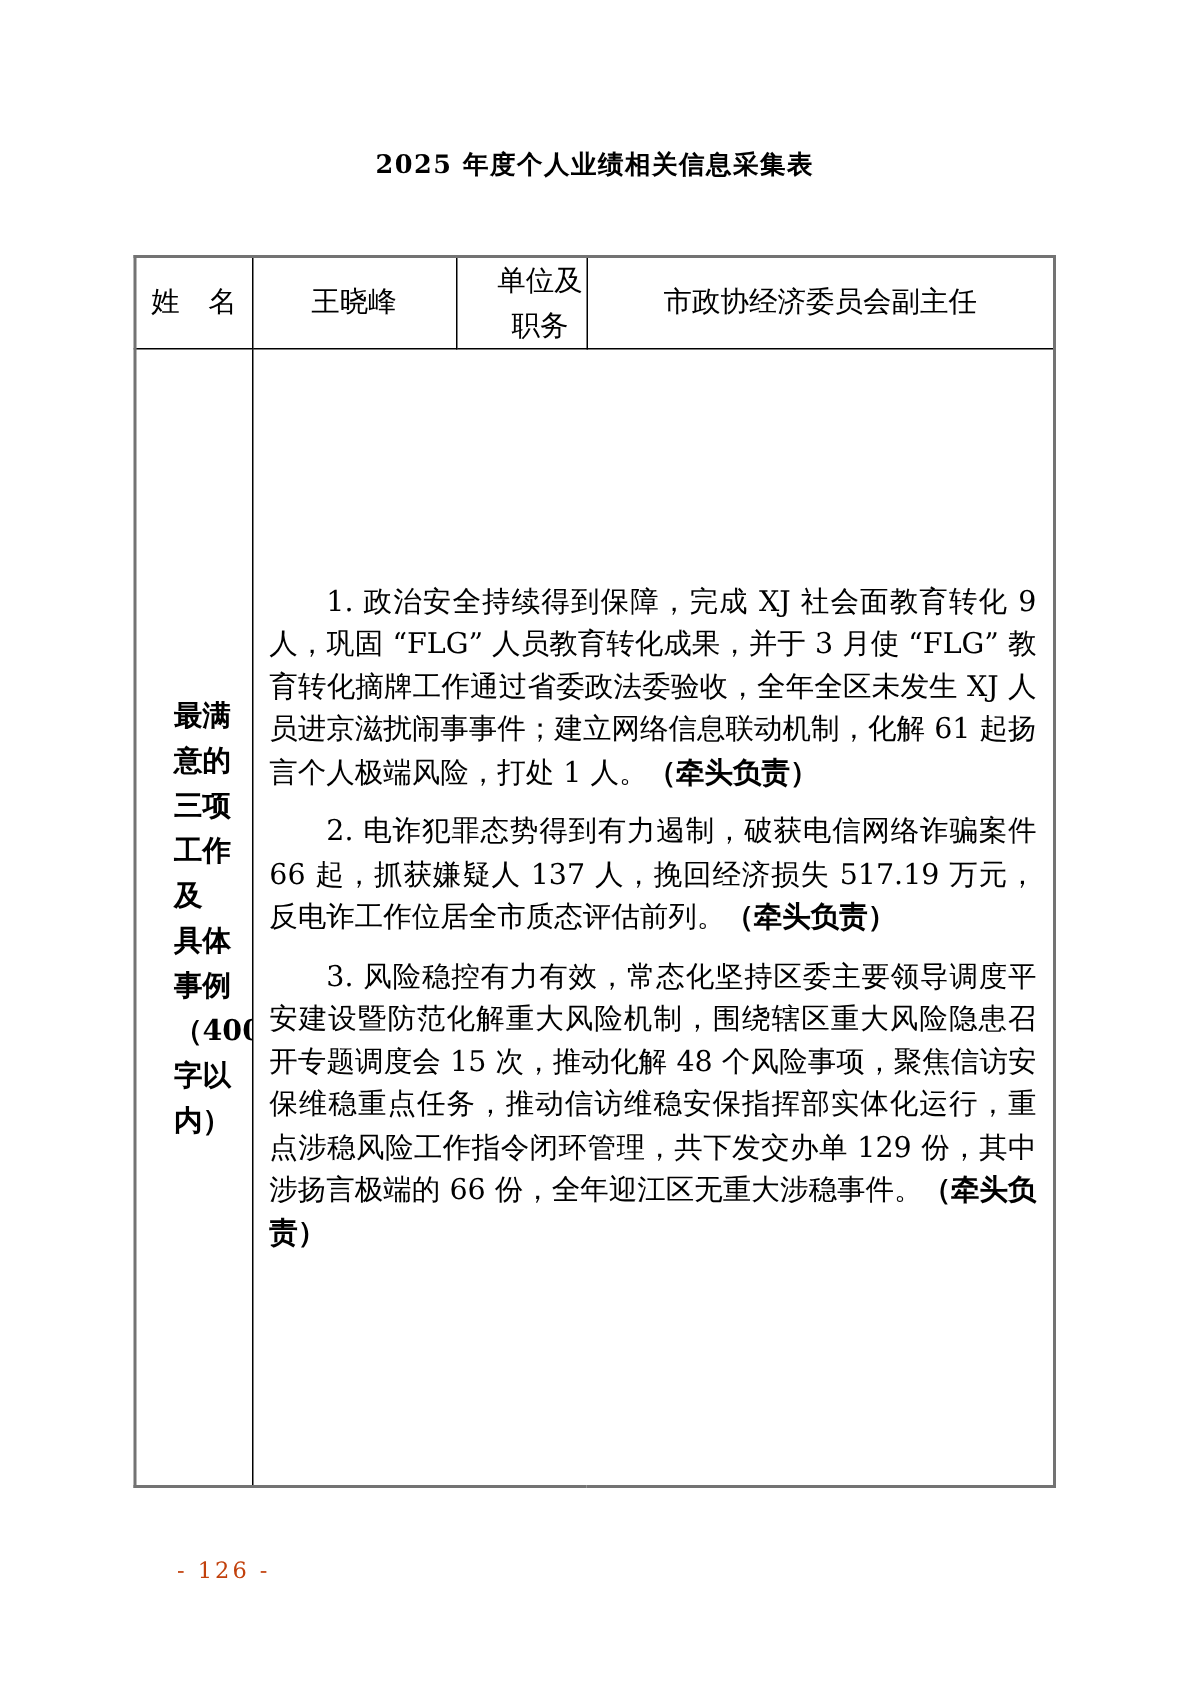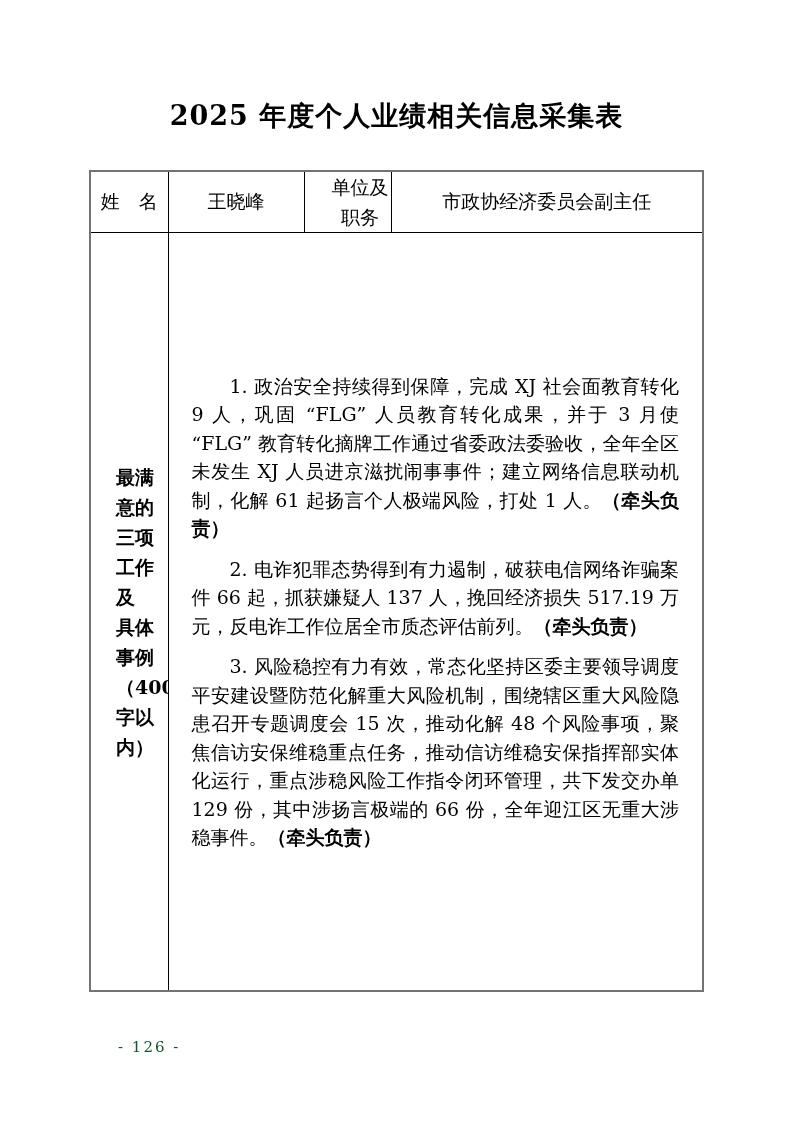--- a/index.html
+++ b/index.html
@@ -12,21 +12,21 @@
     font-family: "DejaVu Serif", "Liberation Serif", serif;
     overflow: hidden;
   }
   .doc-title {
     position: absolute;
     top: 98px;
     left: 0;
     width: 100%;
     margin: 0;
     text-align: center;
-    font-size: 27px;
+    font-size: 17px;
     font-weight: 700;
     letter-spacing: 1px;
   }
   .form-table {
     position: absolute;
     top: 170px;
     left: 89px;
     width: 613px;
     border-collapse: collapse;
     table-layout: fixed;
@@ -53,31 +53,31 @@
     padding: 0;
   }
   .vline { line-height: 30px; white-space: nowrap; margin-left: 25px; }
   .works-content-cell {
     vertical-align: middle;
     text-align: justify;
     padding: 0 11px;
     line-height: 28.5px;
   }
   .works-content-cell p {
-    margin: 12px;
+    margin: 0;
     text-indent: 2em;
   }
   .works-content-cell p + p { margin-top: 11px; }
   .tail { font-weight: 700; }
   .page-footer {
     position: absolute;
     top: 1038px;
     left: 118px;
     font-size: 15px;
-    color: #14532d;
+    color: #c2410c;
     letter-spacing: 2px;
   }
 </style>
 </head>
 <body>
 
 <div class="page">
 
   <h1 class="doc-title">2025 年度个人业绩相关信息采集表</h1>
 

